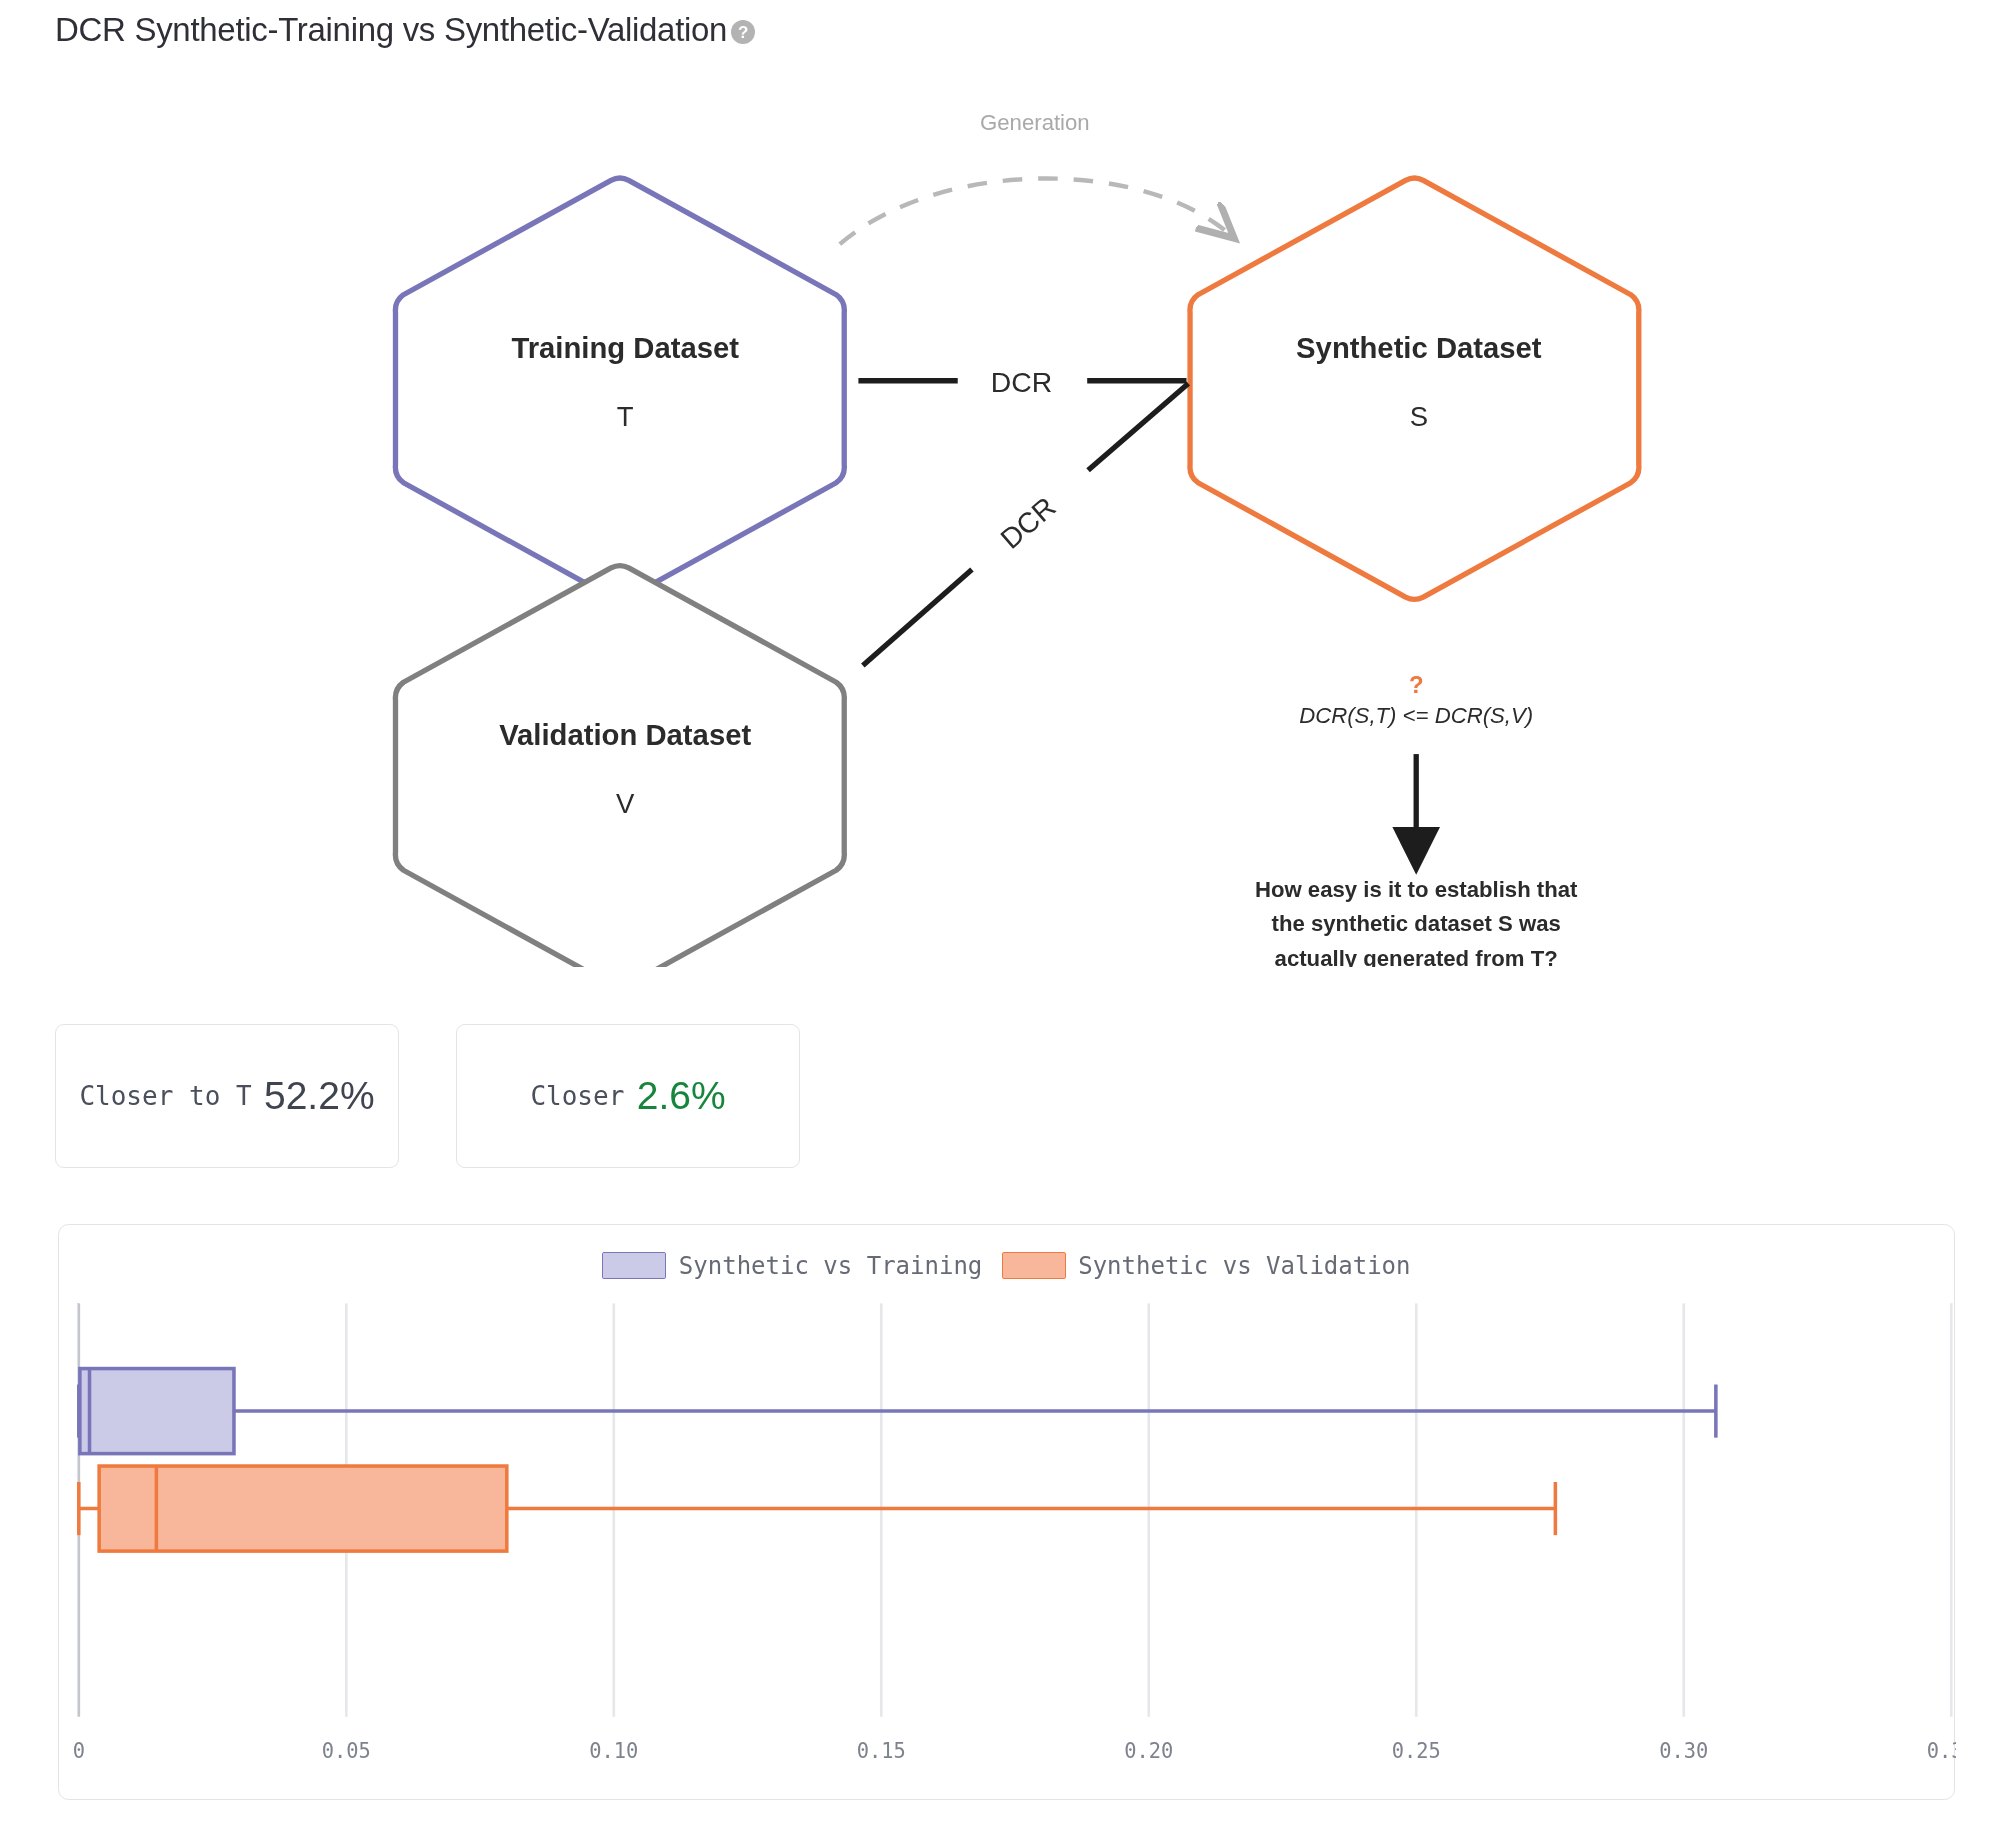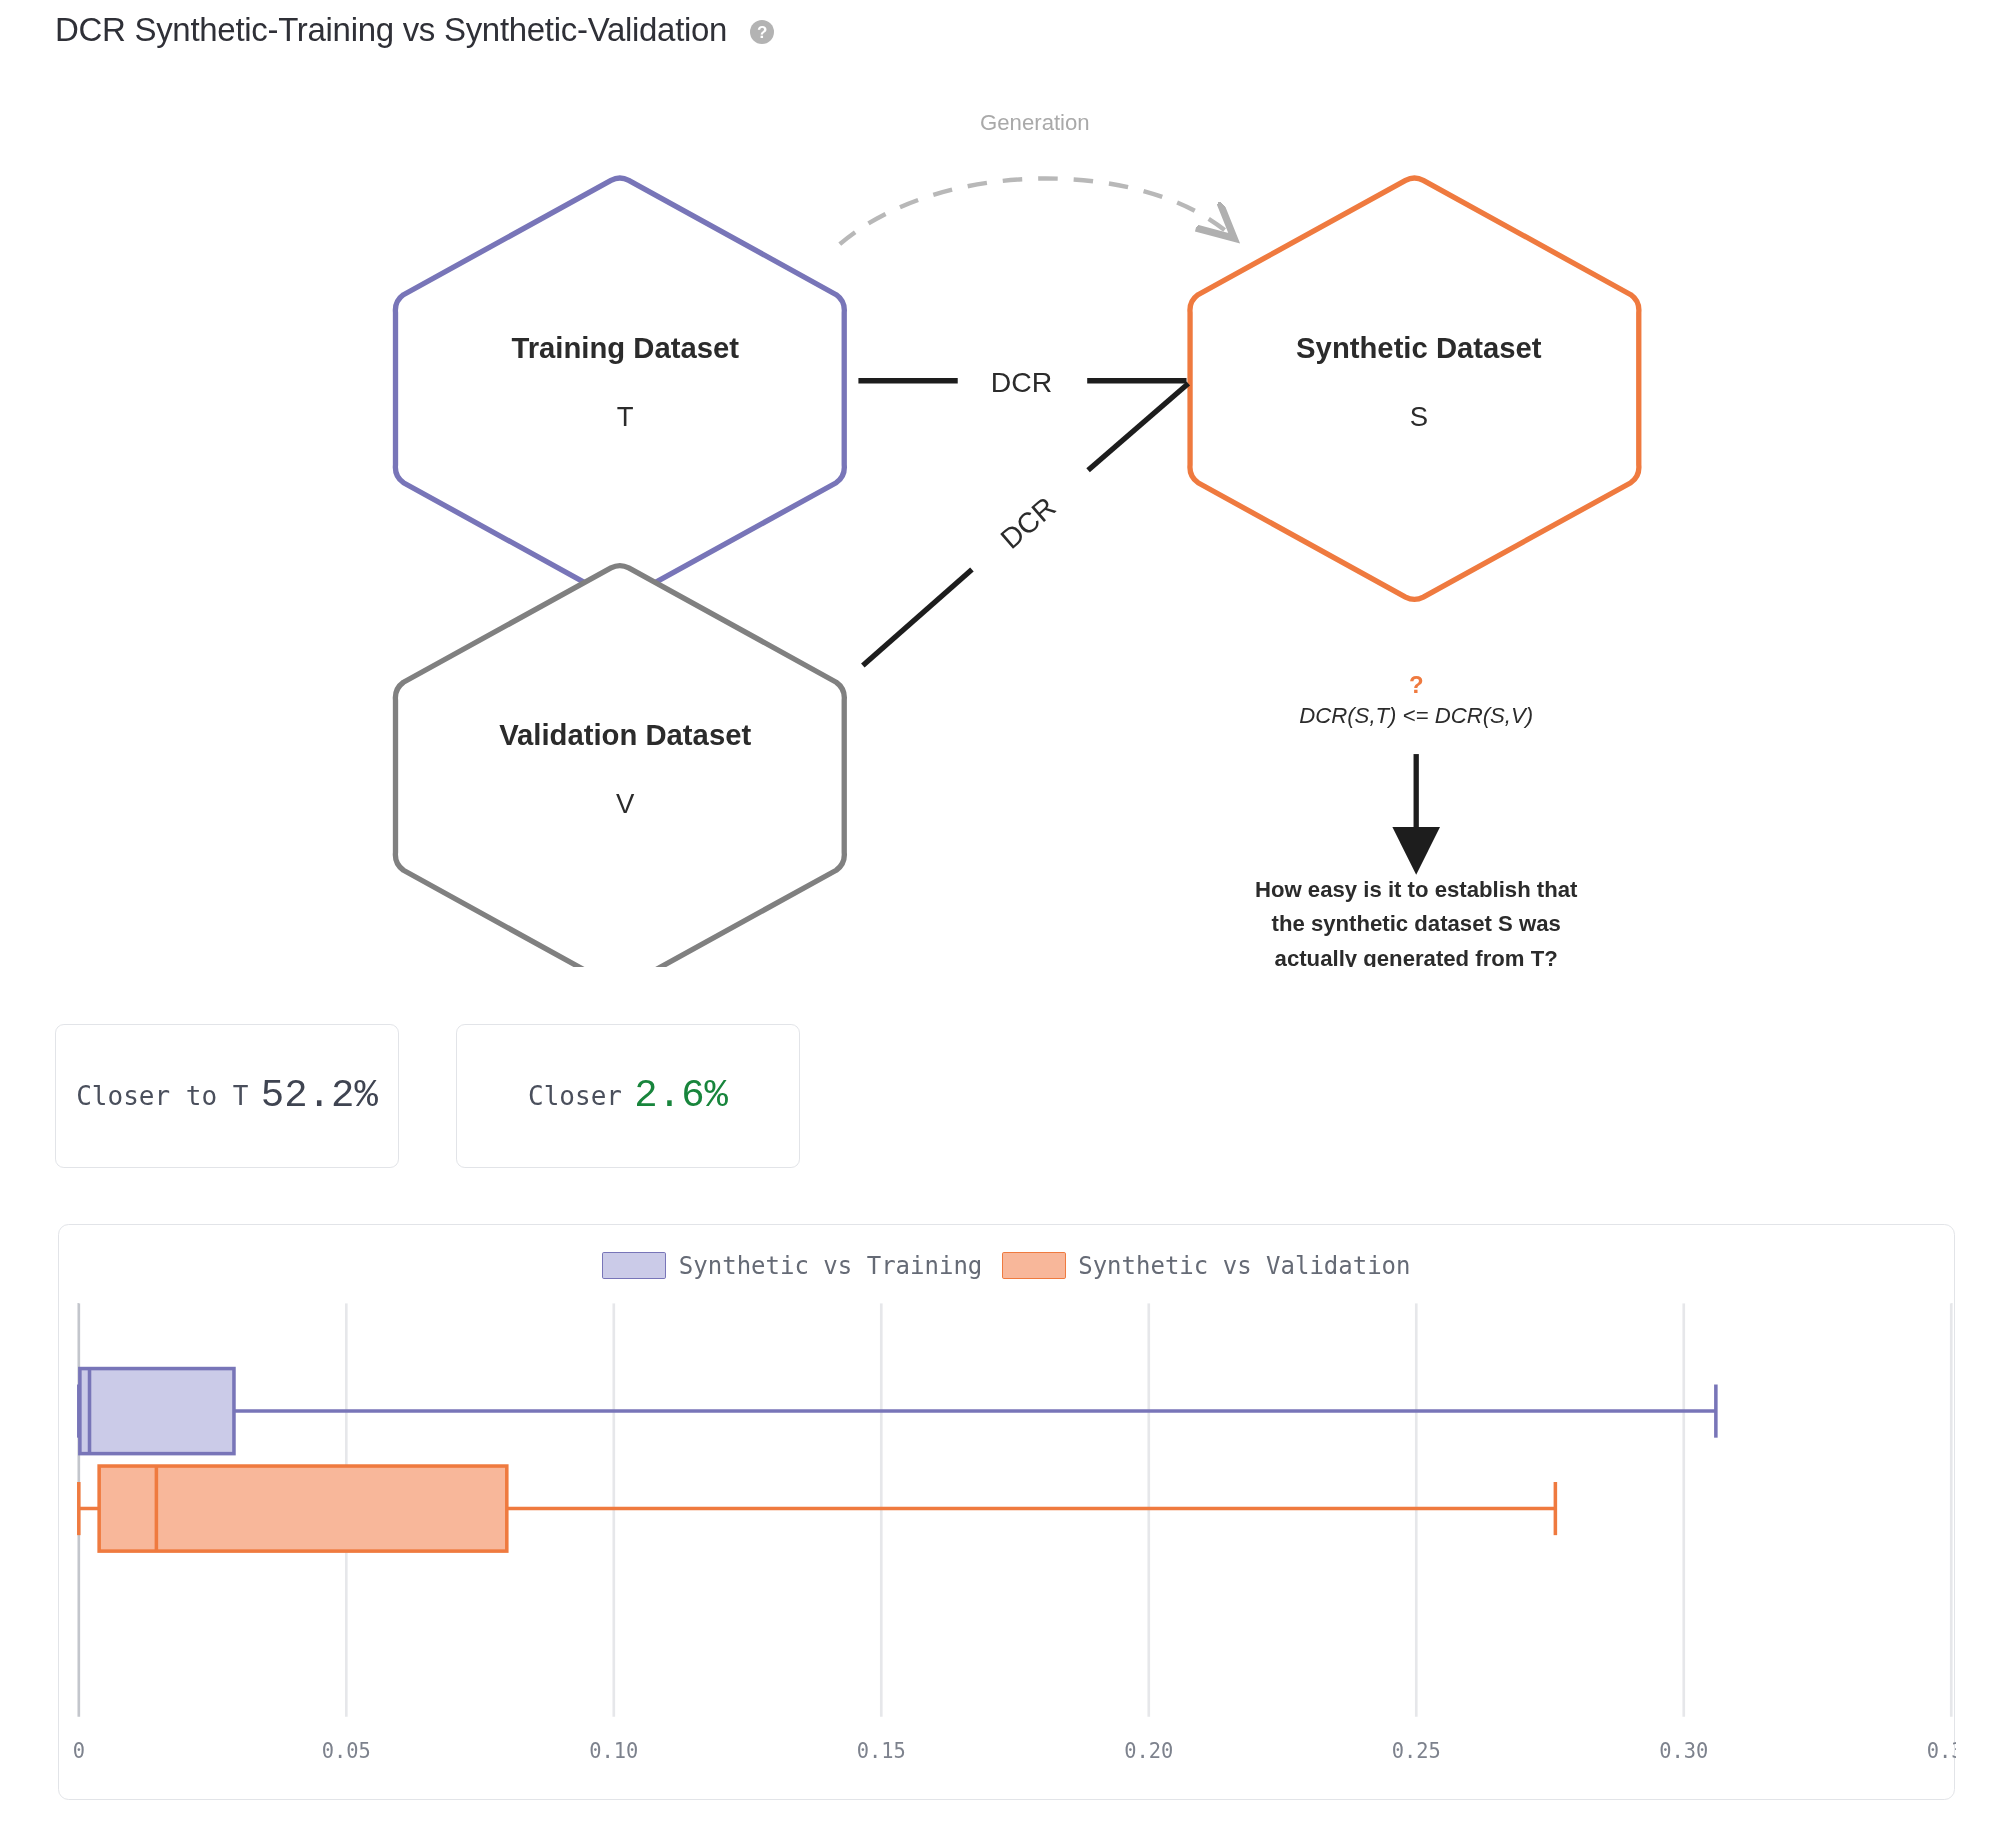--- a/index.html
+++ b/index.html
@@ -9,21 +9,21 @@
     width: 2013px; height: 1825px;
     font-family: "Liberation Sans", sans-serif;
     color: #2f3037;
     overflow: hidden;
   }
   .page { position: relative; width: 2013px; height: 1825px; }
 
   
   .header {
     position: absolute; left: 55px; top: 10.6px;
-    display: flex; align-items: center; gap: 23px;
+    display: flex; align-items: center; gap: 4px;
   }
   .header-title {
     font-size: 33px;
     font-weight: 400;
     letter-spacing: -0.3px;
     color: #2f3037;
     white-space: nowrap;
   }
   .help-icon {
     width: 24px; height: 24px; border-radius: 50%;
@@ -95,21 +95,21 @@
     align-items: center;
     justify-content: center;
     gap: 12.4px;
   }
   .metric-label {
     font-family: "DejaVu Sans Mono", monospace;
     font-size: 26px;
     color: #4a4f5c;
   }
   .metric-value {
-    font-family: Liberation Mono, monospace;
+    font-family: Liberation Sans, sans-serif;
     font-size: 39px;
     color: #3f4451;
   }
   .metric-value.green { color: #18853c; }
 
   
   .chart-card {
     position: absolute;
     left: 58px; top: 1224px;
     width: 1897px; height: 576px;

